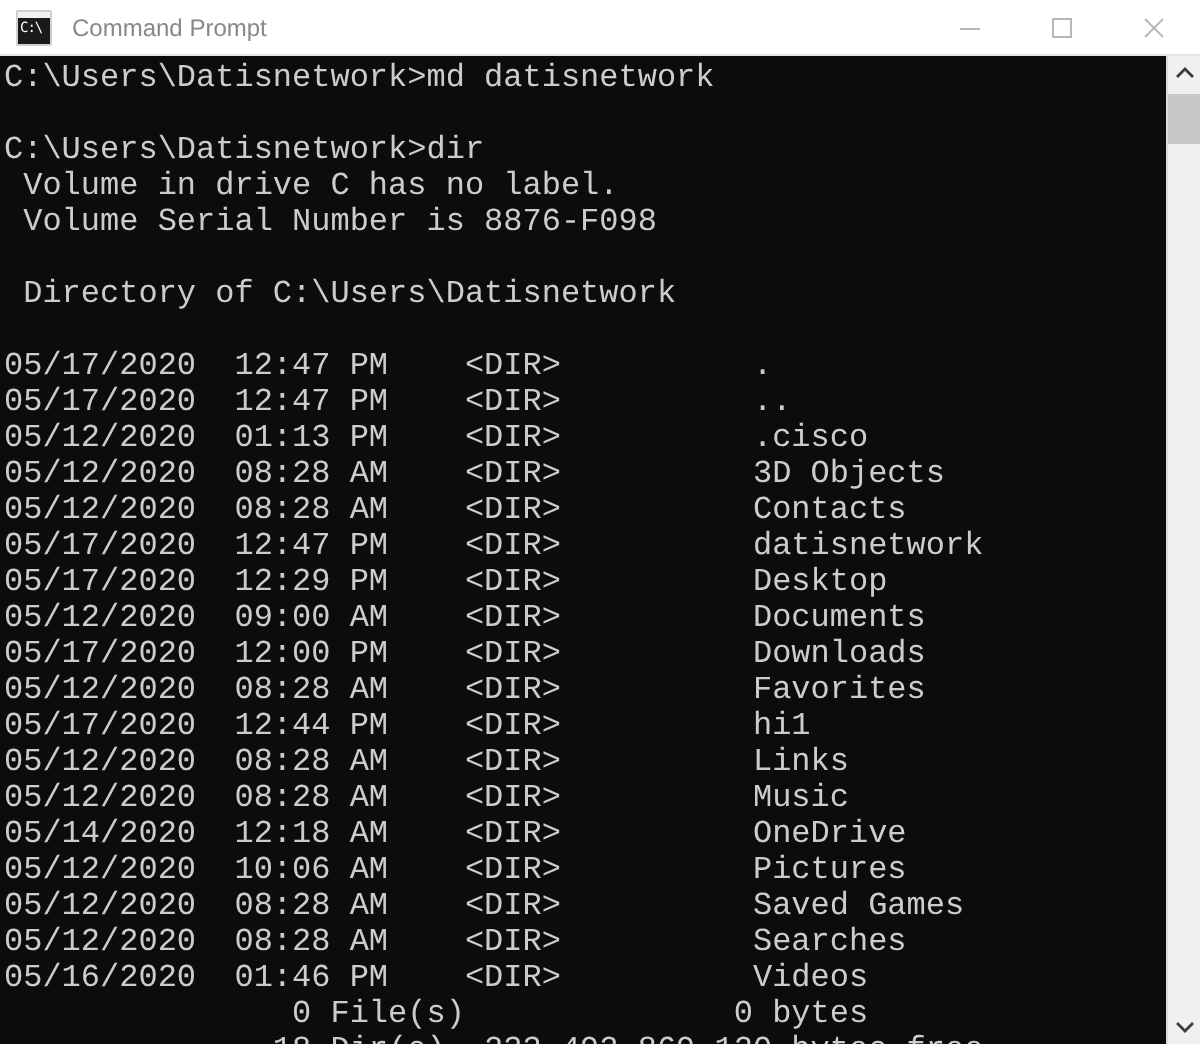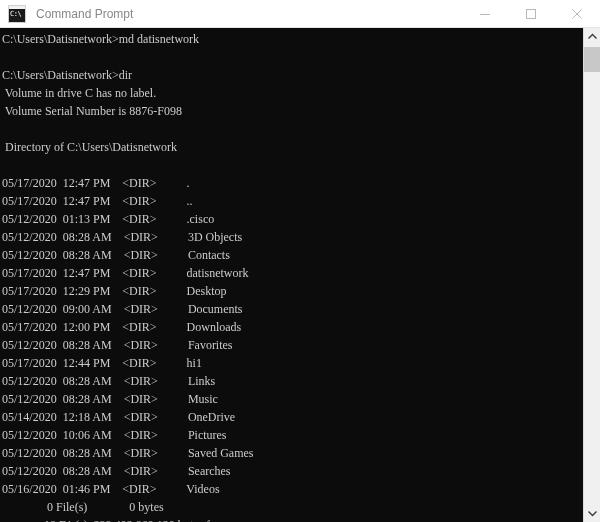--- a/index.html
+++ b/index.html
@@ -102,22 +102,22 @@
   .console-wrap {
     position: relative;
     height: 494px;
     display: flex;
     background: #0c0c0c;
   }
   .console {
     flex: 1 1 auto;
     background: #0c0c0c;
     color: #cccccc;
-    font-family: Liberation Serif, serif;
-    font-size: 12px;
+    font-family: Liberation Mono, monospace;
+    font-size: 16px;
     line-height: 18px;
     padding: 2px 0 0 2px;
     white-space: pre;
     overflow: hidden;
     box-sizing: border-box;
     letter-spacing: 0px;
   }
   .console .line {
     white-space: pre;
     min-height: 18px;

